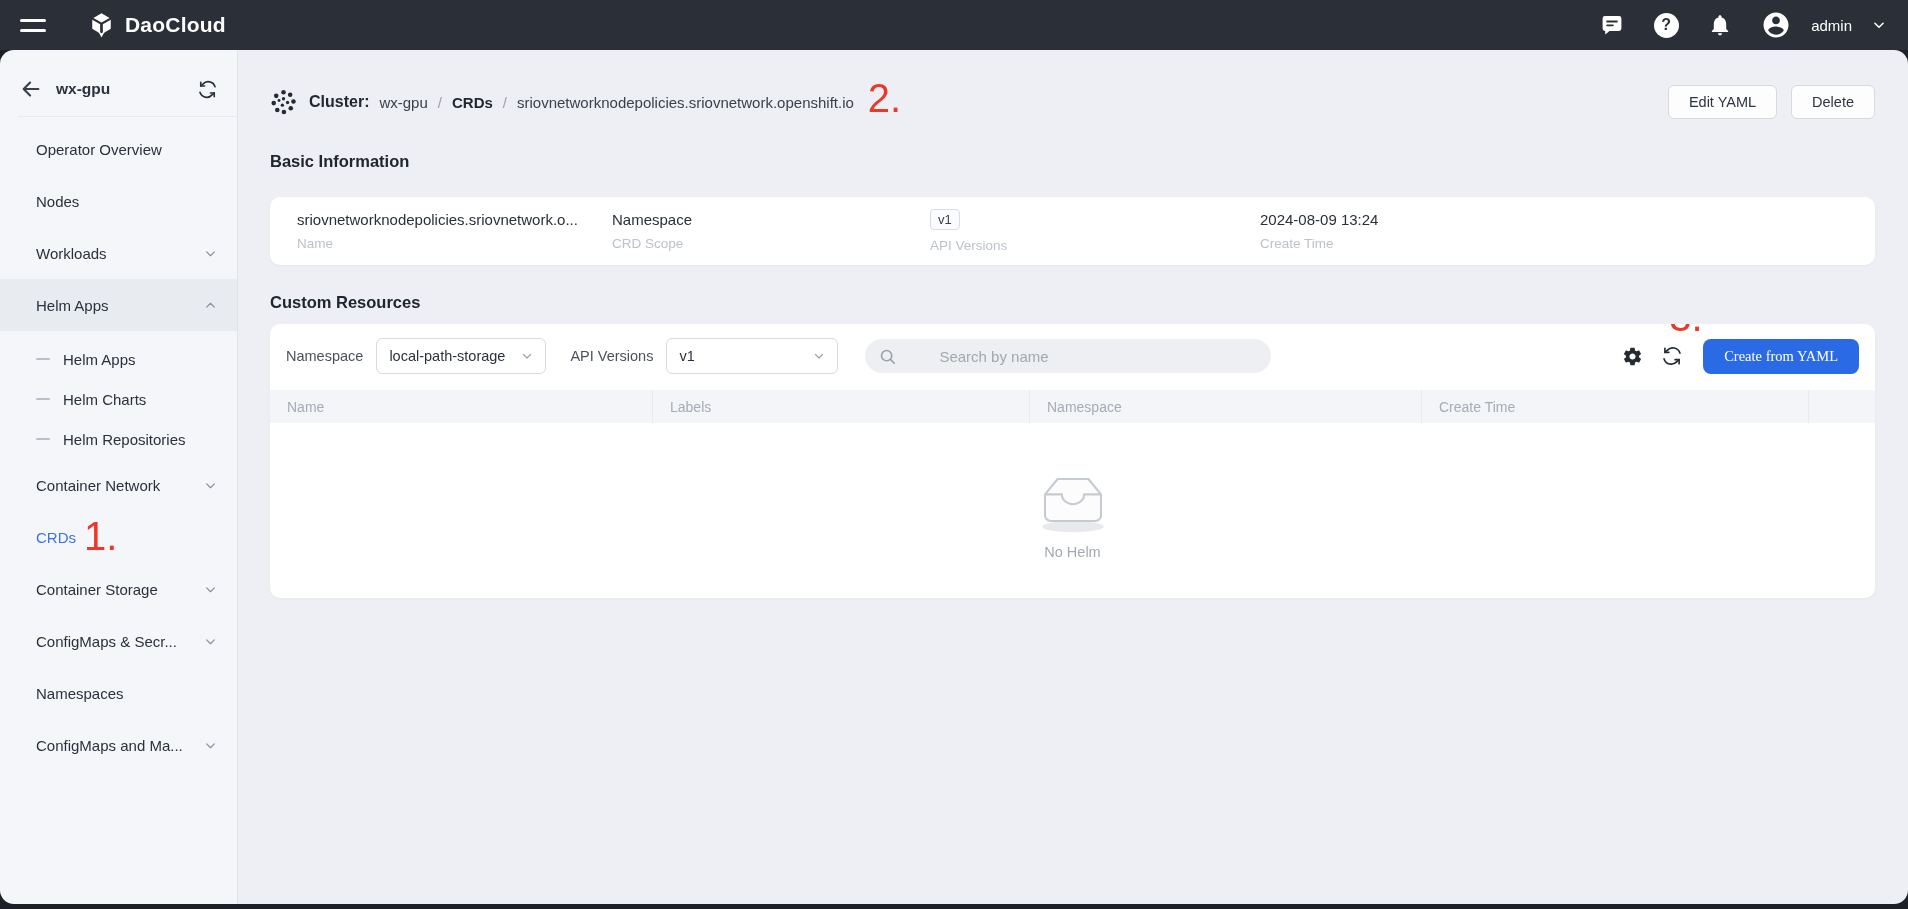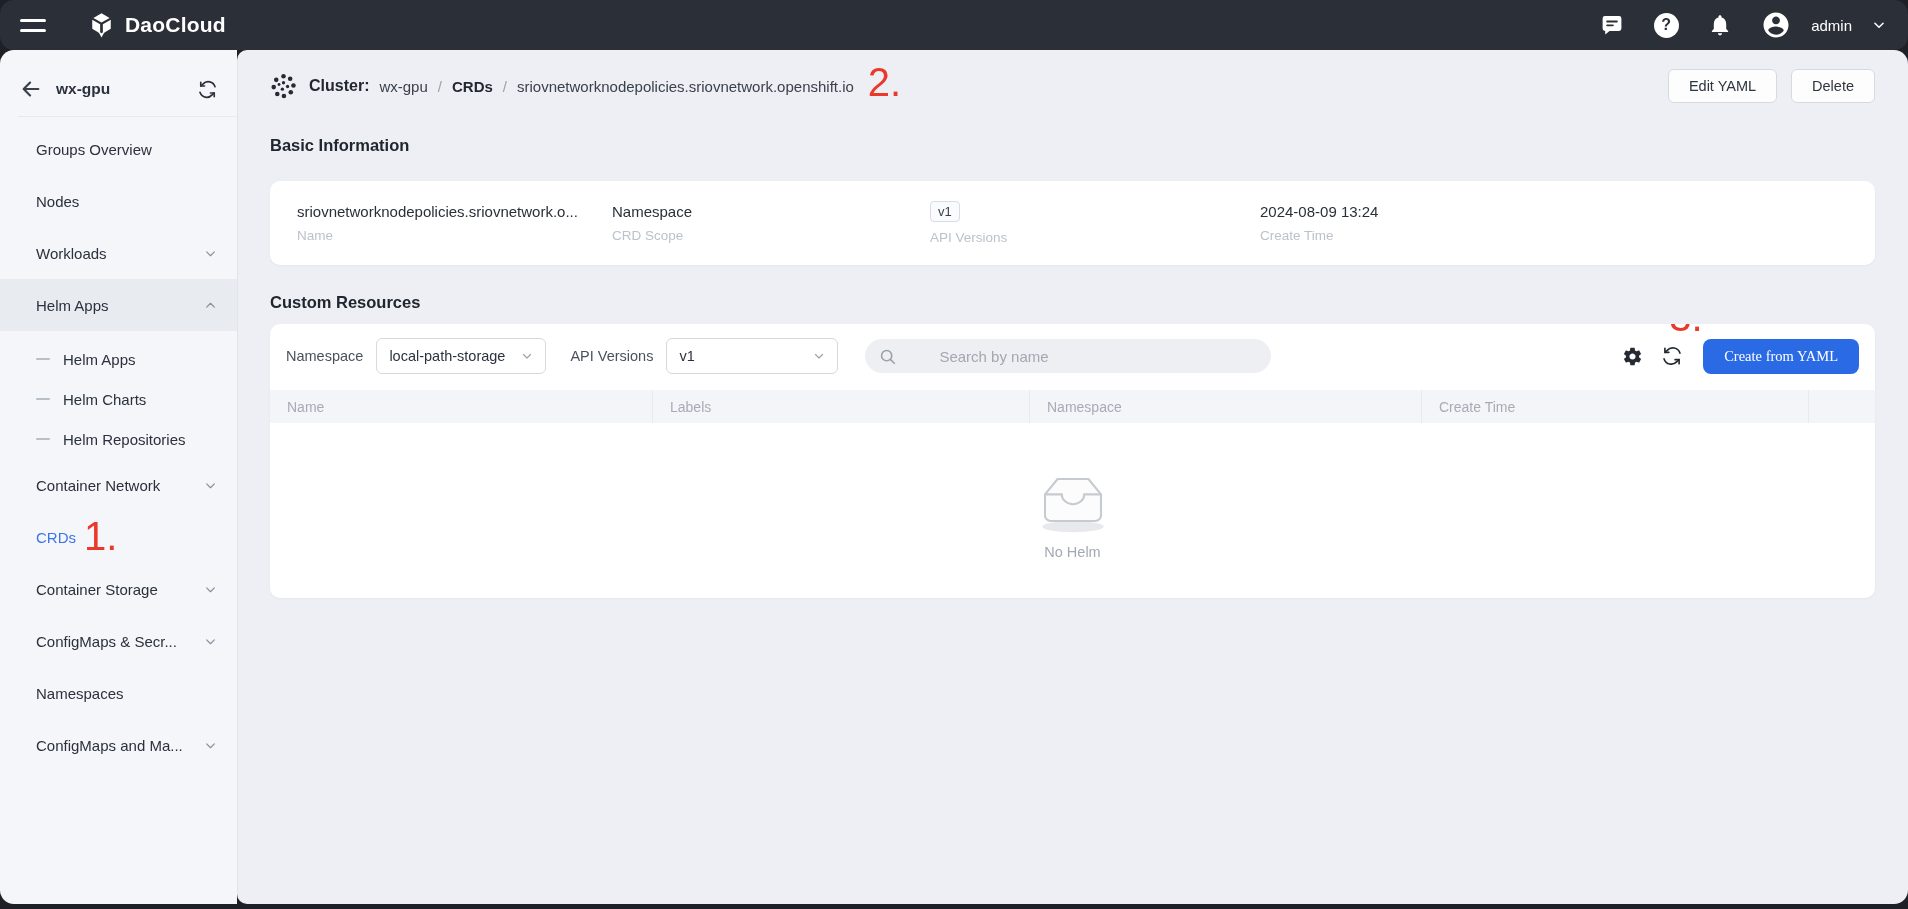--- a/index.html
+++ b/index.html
@@ -8,21 +8,21 @@
     position: relative;
     background: #1d2026;
     font-family: "Liberation Sans", sans-serif;
     overflow: hidden;
     color: #2a313c;
   }
   
   .topbar {
     position:absolute; top:0; left:0; right:0; height:50px;
     background: var(--topbar-bg, #2b2f37);
-    display:flex; align-items:center; z-index:10;border-radius:14px;
+    display:flex; align-items:center; z-index:10;
   }
   .hamburger { width:26px; height:20px; margin-left:20px; display:flex; flex-direction:column; justify-content:center; gap:7px; cursor:pointer; }
   .hamburger span { display:block; height:3px; border-radius:2px; background:#fff; }
   .brand { display:flex; align-items:center; gap:10px; margin-left:42px; }
   .brand-name { color:#fff; font-size:21px; font-weight:bold; letter-spacing:0.2px; }
   .topbar-right { margin-left:auto; display:flex; align-items:center; gap:28px; margin-right:22px; }
   .tb-icon { width:26px; height:26px; display:flex; align-items:center; justify-content:center; cursor:pointer; }
   .help-circle { width:25px; height:25px; border-radius:50%; background:#fff; color:#2b2f37; font-weight:bold; font-size:16px; display:flex; align-items:center; justify-content:center; }
   .user-menu { display:flex; align-items:center; gap:20px; cursor:pointer;text-align:right; }
   .user-name { color:#fff; font-size:15px; }
@@ -42,38 +42,38 @@
     padding-left:36px; padding-right:20px; font-size:15px; color:#2a313c; cursor:pointer;
   }
   .nav-item.active { background:#e8ecf1; }
   .nav-item.selected .nav-label { color: var(--link-blue, #3a74e8); }
   .nav-chevron { margin-left:auto; color:#8a93a0; display:flex; }
   .nav-sub { height:40px; }
   .nav-sub .dash { width:14px; height:2px; background:#b9bfc8; border-radius:1px; margin-right:13px; flex:0 0 auto; }
   .annotation { color: var(--annotation-red, #ea392b); font-size:40px; line-height:1; font-weight:400; }
   .annotation-1 { position:absolute; left:84px; top:50%; transform:translateY(-52%); }
   
-  .main { flex:1; background: var(--main-bg, #edeff4); padding:0 33px; position:relative; overflow:hidden;border-radius:10px; }
+  .main { flex:1; background: var(--main-bg, #edeff4); padding:16px 33px; position:relative; overflow:hidden; }
   .page-header { display:flex; align-items:center; margin-top:14px; height:44px; }
   .crumb { font-size:15px; color:#3a414c; }
   .crumb-prefix { font-size:16px; font-weight:bold; color:#222831; margin-left:12px; }
   .crumb-link { margin-left:10px; cursor:pointer; }
   .crumb-sep { margin-left:10px; color:#9aa1ab; }
   .crumb-strong { font-weight:bold; color:#222831; }
   .annotation-2 { margin-left:14px; position:relative; top:-4px; }
   .header-actions { margin-left:auto; display:flex; gap:14px; }
   .btn-plain {
     background:#fdfdfe; border:1px solid #d6dade; border-radius:6px;
     padding:8px 20px; font-size:14.5px; color:#2e353f; font-family:inherit; cursor:pointer;
   }
   .section-title { font-size:16.5px; font-weight:bold; color:#20262e; }
   .t-basic { margin-top:28px; }
   .t-custom { margin-top:28px; }
   .info-card {
-    margin-top:26px; height:84px; background:#fff; border-radius:10px;
+    margin-top:26px; height:68px; background:#fff; border-radius:10px;
     display:flex; align-items:center; padding-left:27px;
     box-shadow:0 1px 3px rgba(31,35,41,0.04);
   }
   .info-col { display:flex; flex-direction:column; gap:8px; }
   .info-col.c1 { width:315px; } .info-col.c2 { width:318px; } .info-col.c3 { width:323px; } .info-col.c4 { width:330px; }
   .info-value { font-size:15px; color:#2a3038; font-weight:500; white-space:nowrap; overflow:hidden; text-overflow:ellipsis; max-width:300px; }
   .info-label { font-size:13.5px; color:#bcc2cb; }
   .badge { display:inline-block; width:max-content; border:1px solid #d8dce2; background:#fafbfc; border-radius:4px; padding:2px 7px; font-size:13px; color:#3a414b; font-weight:400; }
   .cr-panel { margin-top:12px; height:274px; background:#fff; border-radius:10px; box-shadow:0 1px 3px rgba(31,35,41,0.04); overflow:hidden; }
   .filter-row { display:flex; align-items:center; padding:14px 16px 0 16px; height:50px; }
@@ -179,21 +179,21 @@
           <path d="M21.5 8.5A9 9 0 0 0 6.2 5.2L3.5 7.6"></path>
             <path d="M3.5 2.8v4.8h4.8"></path>
           <path d="M2.5 15.5a9 9 0 0 0 15.3 3.3l2.7-2.4"></path>
             <path d="M20.5 21.2v-4.8h-4.8"></path>
         </svg>
       </span>
     </div>
     <div class="side-divider"></div>
     <div class="nav">
       <div class="nav-item">
-        <span class="nav-label">Groups Overview</span>
+        <span class="nav-label">Operator Overview</span>
       </div>
       <div class="nav-item">
         <span class="nav-label">Nodes</span>
       </div>
       <div class="nav-item">
         <span class="nav-label">Workloads</span>
         <span class="nav-chevron">
           <svg width="13" height="13" viewBox="0 0 24 24" fill="none" stroke="currentColor" stroke-width="2.4" stroke-linecap="round" stroke-linejoin="round">
               <path d="M5 9l7 7 7-7"></path>
             </svg>

